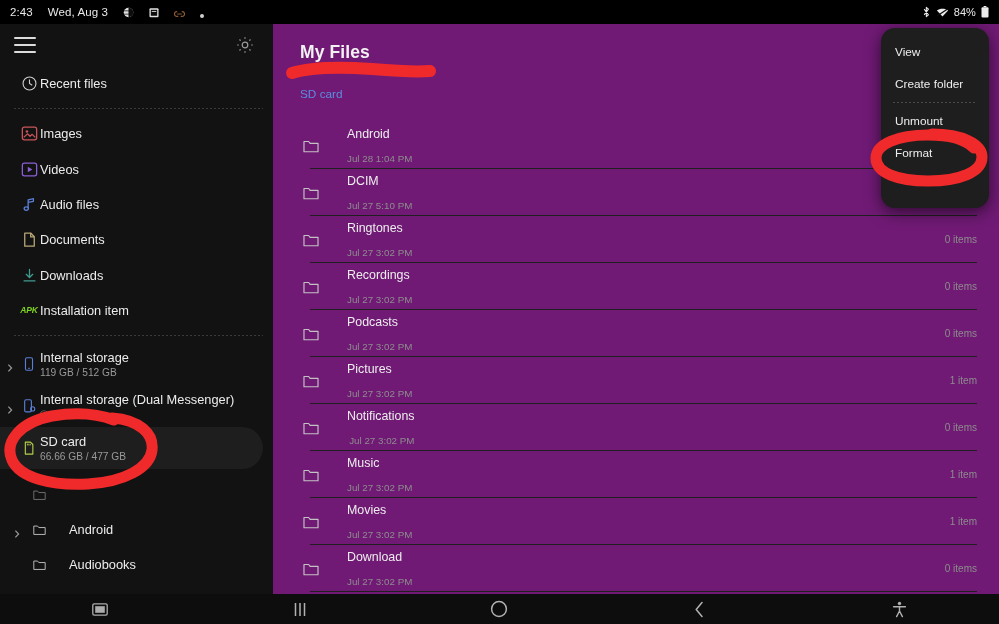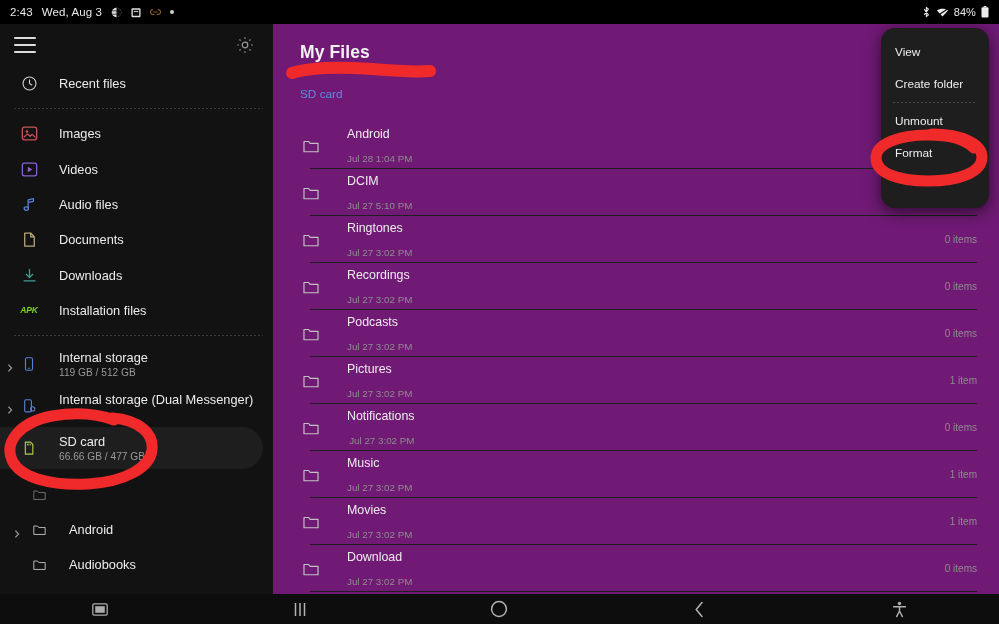--- a/index.html
+++ b/index.html
@@ -11,21 +11,21 @@
     -webkit-font-smoothing:antialiased;
   }
   #app { position:relative; width:999px; height:624px; background:#0b0b0b; }
 
   
   .statusbar {
     position:absolute; top:0; left:0; width:999px; height:24px;
     background:#000; display:flex; align-items:center;
     padding:0 10px; font-size:11.5px; color:#e9e9e9; letter-spacing:.1px;
   }
-  .sb-left { display:flex; align-items:center; gap:9px; }
+  .sb-left { display:flex; align-items:flex-end; gap:15px; }
   .sb-right { margin-left:auto; display:flex; align-items:center; gap:5px; }
   .sb-ic { display:inline-flex; align-items:center; justify-content:center; }
   .sb-dot { width:4px;height:4px;border-radius:50%;background:#cfcfcf; display:inline-block; }
   .batt-pct { font-size:11px; }
 
   
   .sidebar {
     position:absolute; top:24px; left:0; width:273px; height:570px;
     background:#121212; overflow:hidden;
   }
@@ -36,21 +36,21 @@
   .hamburger { width:22px; height:16px; display:flex; flex-direction:column; justify-content:space-between; cursor:pointer; }
   .hamburger i { display:block; height:2px; background:#dcdcdc; border-radius:1px; }
   .gear { margin-left:auto; width:20px; height:20px; opacity:.75; }
 
   .side-list { padding:0; }
   .side-item {
     display:flex; align-items:center; height:35.3px;
     padding-left:18px; cursor:pointer; position:relative;
   }
   .side-item .ic { width:22px; height:22px; display:flex; align-items:center; justify-content:center; flex:0 0 22px;font-style:italic; }
-  .side-item .labels { margin-left:19px; display:flex; flex-direction:column; justify-content:center; }
+  .side-item .labels { display:flex; flex-direction:column; justify-content:center; }
   .side-item .lbl { font-size:12.8px; color:#ececec; line-height:15px; }
   .side-item .sub { font-size:10.2px; color:#9a9a9a; line-height:13px; margin-top:1px; }
   .side-item.two { height:42px; }
   .side-item.selected { background:#1e1e1e; border-radius:0 22px 22px 0; margin-right:10px; }
 
   .chev { position:absolute; left:5px; width:10px; height:10px; }
   .chev svg { width:10px; height:10px; }
 
   .dotted-div {
     height:1px; margin:7px 10px 7px 14px;
@@ -259,21 +259,21 @@
         <span class="labels">
             <span class="lbl">Downloads</span>
           </span>
       </div>
 
       <div class="side-item">
         <span class="ic">
             <span class="apk-badge">APK</span>
           </span>
         <span class="labels">
-            <span class="lbl">Installation files</span>
+            <span class="lbl">Installation item</span>
           </span>
       </div>
     </div>
 
     <div class="dotted-div"></div>
 
     <div class="side-list">
 
       <div class="side-item two">
         <span class="chev">

